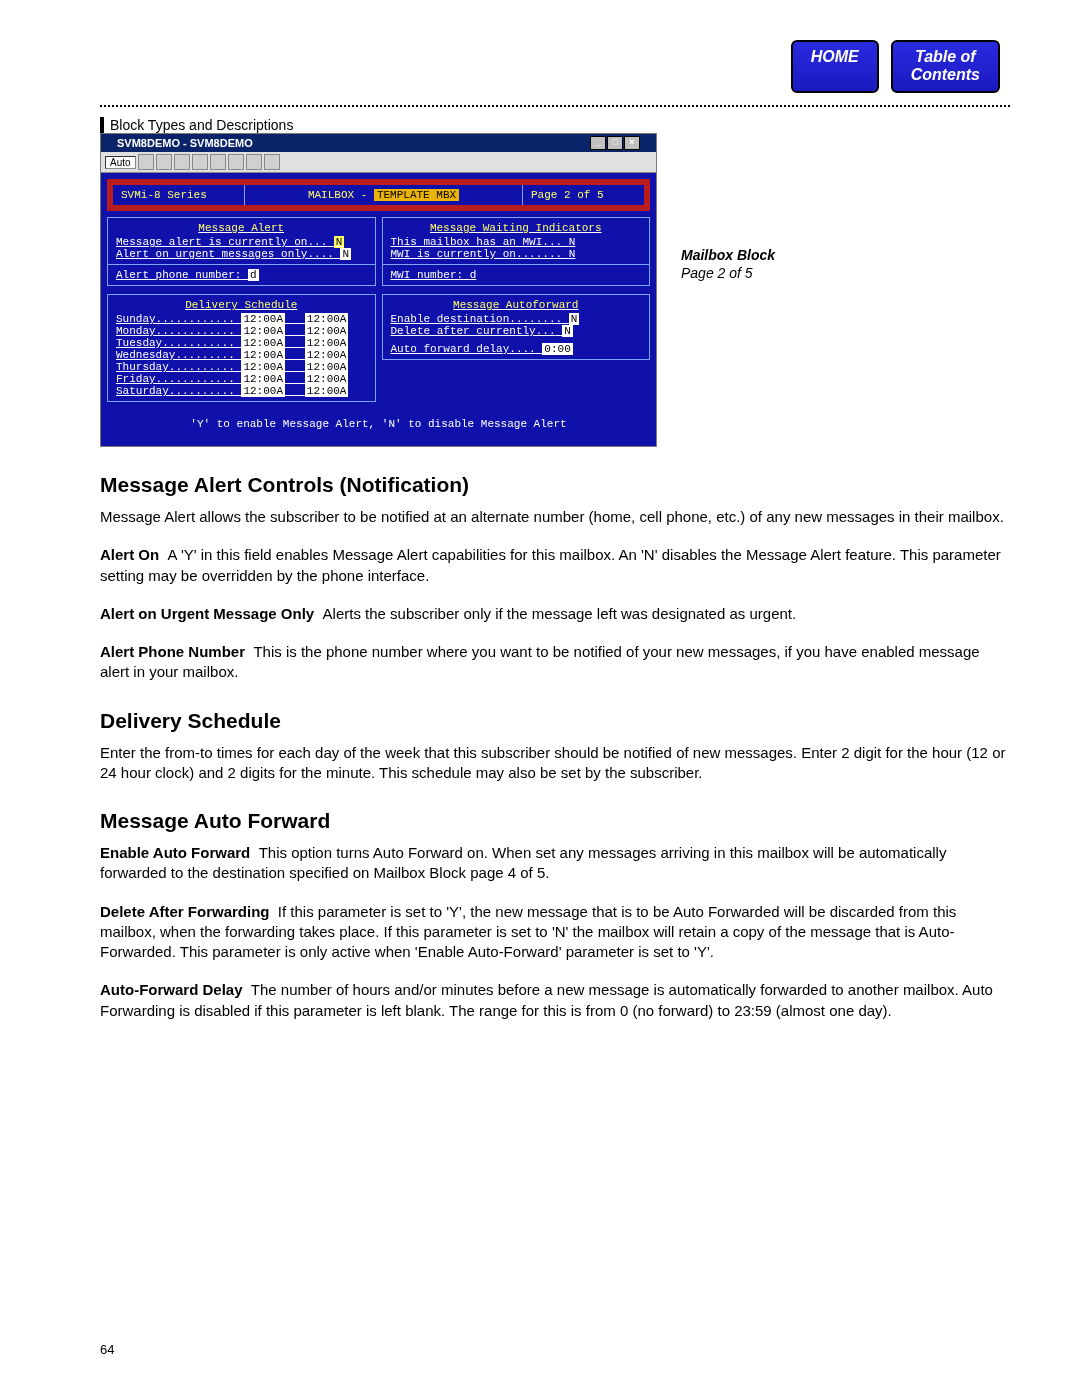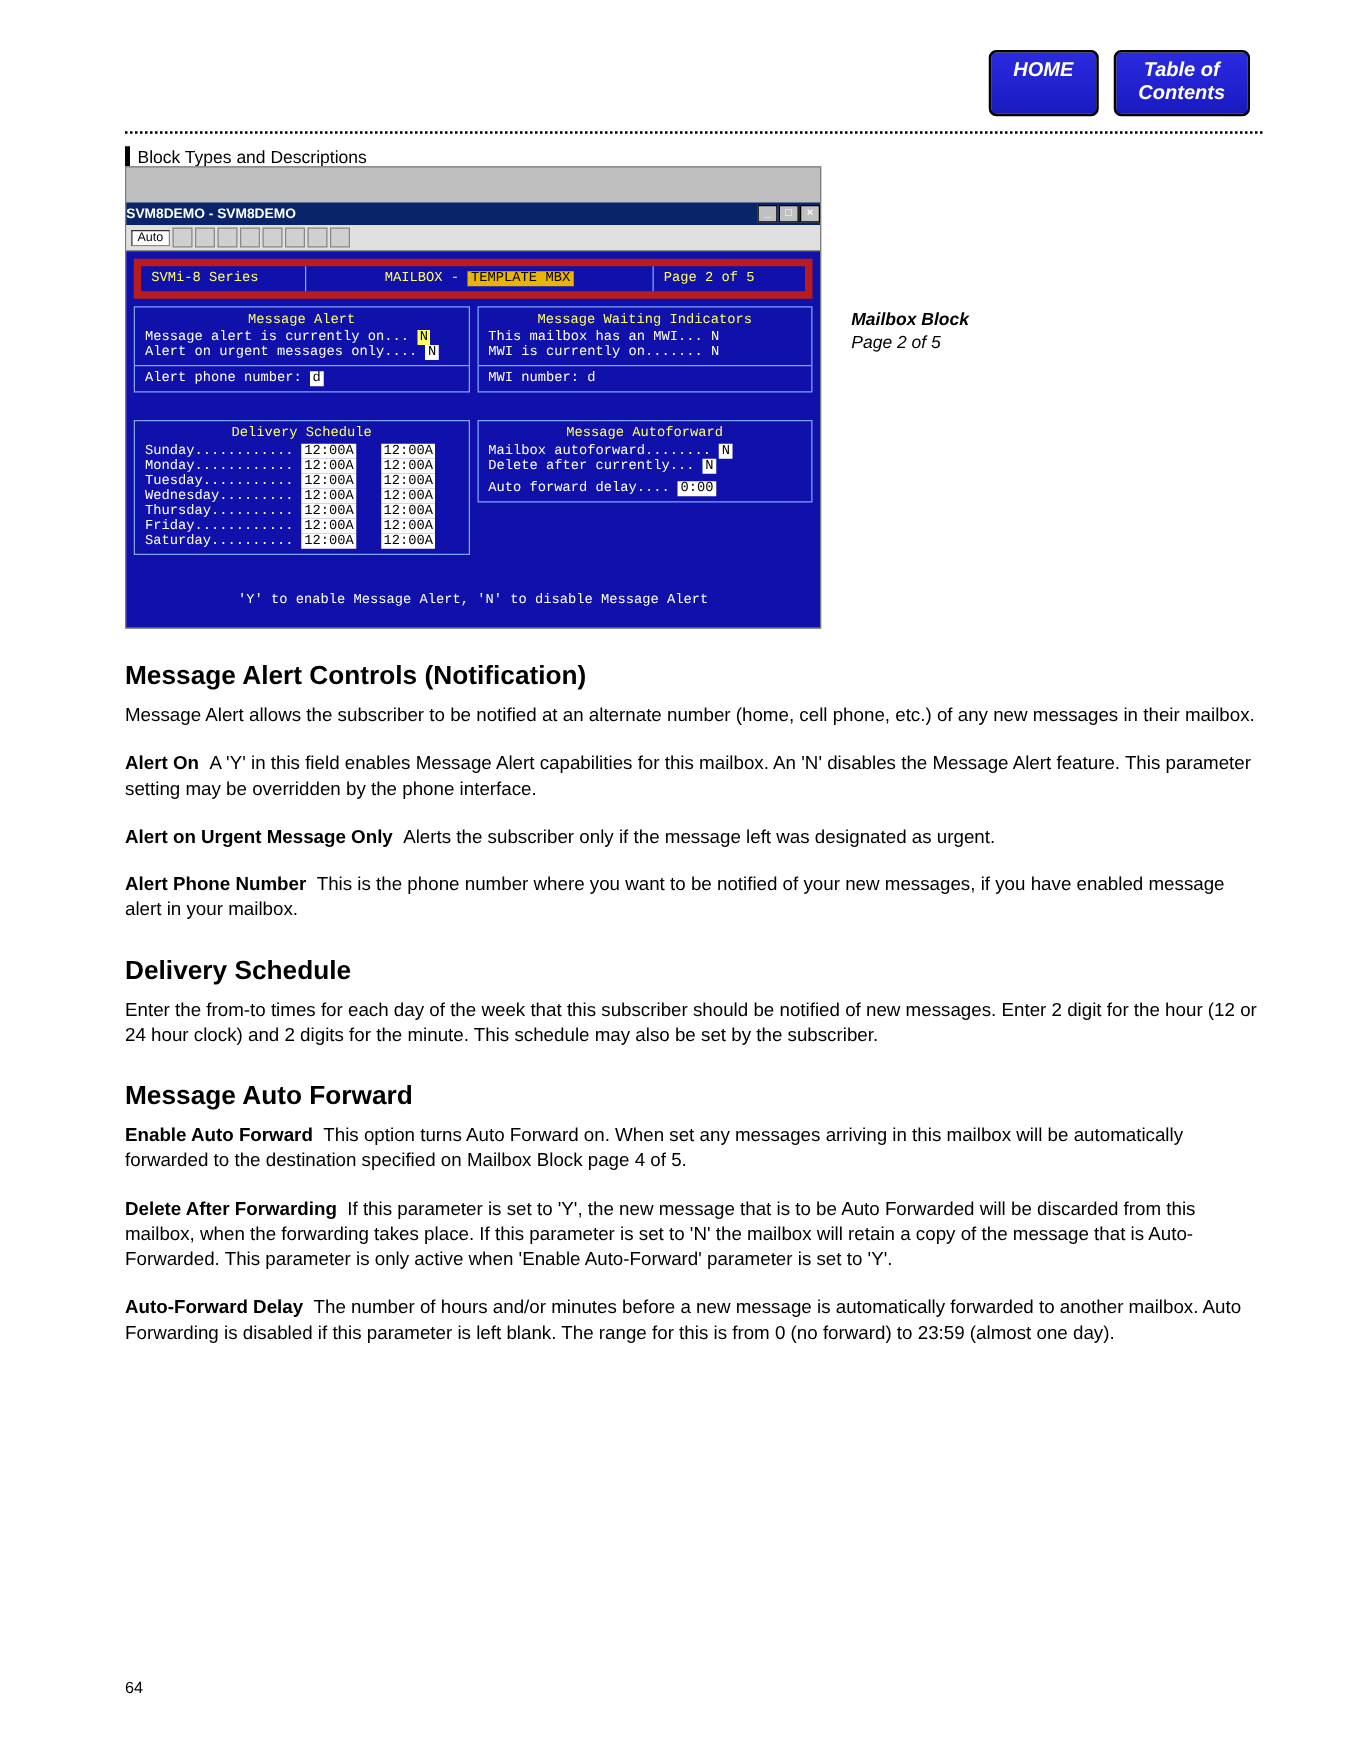--- a/index.html
+++ b/index.html
@@ -6,37 +6,37 @@
   .page{width:1080px;min-height:1397px;margin:0 auto;position:relative;box-sizing:border-box;padding:40px 70px 60px 100px;}
   
   .topbtns{position:absolute;top:40px;right:80px;display:flex;gap:12px;}
   .topbtn{background:linear-gradient(#2a2ae0,#1a1ac0);color:#fff;font-family:Arial;font-weight:bold;font-style:italic;border:2px solid #000;border-radius:6px;padding:6px 18px;text-align:center;line-height:1.15;cursor:pointer;}
   .topbtn span{display:block;}
   
   .dotted{border:none;border-top:2px dotted #000;margin:65px 0 10px 0;}
   .crumb{border-left:4px solid #000;padding-left:6px;font-size:14px;}
   
   .termwin{border:1px solid #7a7a7a;width:555px;background:#bfbfbf;font-family:"Courier New",monospace;font-size:11px;margin-bottom:0;}
-  .titlebar{background:#0a246a;color:#fff;font-family:Tahoma,Arial;font-size:11px;font-weight:bold;padding:2px 0;display:flex;justify-content:space-between;align-items:center;margin-top:28px;}
+  .titlebar{background:#0a246a;color:#fff;font-family:Tahoma,Arial;font-size:11px;font-weight:bold;padding:2px 16px;display:flex;justify-content:space-between;align-items:center;}
   .winctrls{display:flex;gap:1px;}
   .winctrl{width:14px;height:12px;background:#c0c0c0;border:1px solid #000;font-size:9px;line-height:10px;text-align:center;}
   .toolbar{background:#e0e0e0;border-bottom:1px solid #888;padding:2px 4px;display:flex;align-items:center;gap:2px;}
   .tbx{width:14px;height:14px;border:1px solid #888;background:#d0d0d0;}
   .tbsel{border:1px inset #888;font-family:Arial;font-size:10px;padding:0 4px;background:#fff;}
   
   .bluescr{background:#1010aa;color:#fff;padding:6px 6px 16px 6px;}
   .hdrrow{display:flex;align-items:flex-end;margin-bottom:6px;border:6px solid #b91c1c;}
   .hdrcell{padding:4px 8px;}
   .hdrleft{flex:0 0 115px;border-right:1px solid #7fa5ff;color:#ffff66;}
   .hdrmid{flex:1;text-align:center;}
   .hdrmid .wht{background:#eab308;color:#000;padding:0 3px;}
   .hdrright{flex:0 0 105px;border-left:1px solid #7fa5ff;color:#ffff66;}
   .panels{display:flex;gap:6px;}
   .pcol{flex:1;}
-  .panel{border:1px solid #7fa5ff;padding:4px 8px;margin-bottom:22px;}
+  .panel{border:1px solid #7fa5ff;padding:4px 8px;margin-bottom:8px;text-decoration:underline;}
   .ptitle{text-align:center;color:#ffff66;margin-bottom:2px;}
   .wval{background:#fff;color:#000;padding:0 2px;}
   .yval{background:#ffff66;color:#000;padding:0 2px;}
   .row{white-space:pre;}
   .footnote{text-align:center;color:#fff;margin-top:8px;}
   
   .termrow{display:flex;align-items:flex-start;gap:24px;}
   .caption{margin-top:113px;font-family:Arial;font-size:14px;line-height:1.3;}
   .caption .tt{font-weight:bold;font-style:italic;}
   .caption .pg{font-style:italic;}
@@ -119,21 +119,21 @@
           <div class="pcol">
             <div class="panel">
               <div class="ptitle">Message Waiting Indicators</div>
               <div class="row"><span>This mailbox has an MWI...</span> <span>N</span></div>
               <div class="row"><span>MWI is currently on.......</span> <span>N</span></div>
               <div style="border-top:1px solid #7fa5ff;margin:4px -8px;"></div>
               <div class="row"><span>MWI number:</span> <span>d</span></div>
             </div>
             <div class="panel">
               <div class="ptitle">Message Autoforward</div>
-              <div class="row"><span>Mailbox autoforward........</span> <span class="wval">N</span></div>
+              <div class="row"><span>Enable destination........</span> <span class="wval">N</span></div>
               <div class="row"><span>Delete after currently...</span> <span class="wval">N</span></div>
               <div style="height:6px"></div>
               <div class="row"><span>Auto forward delay....</span> <span class="wval">0:00</span></div>
             </div>
           </div>
         </div>
 
         <div class="footnote">'Y' to enable Message Alert, 'N' to disable Message Alert</div>
       </div>
     </div>

